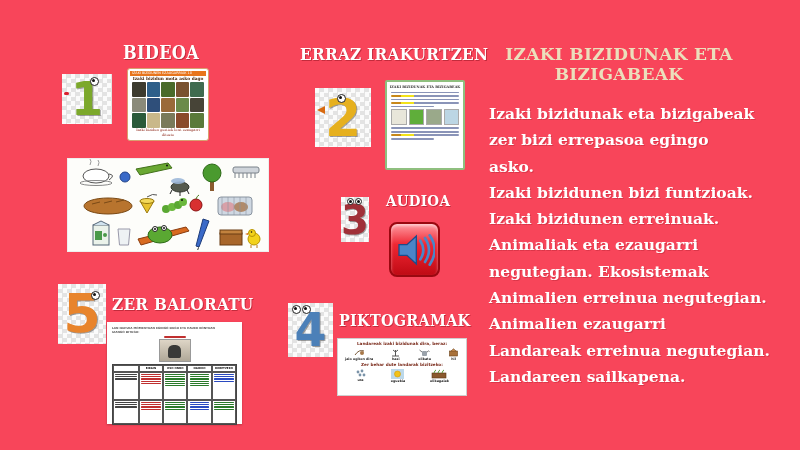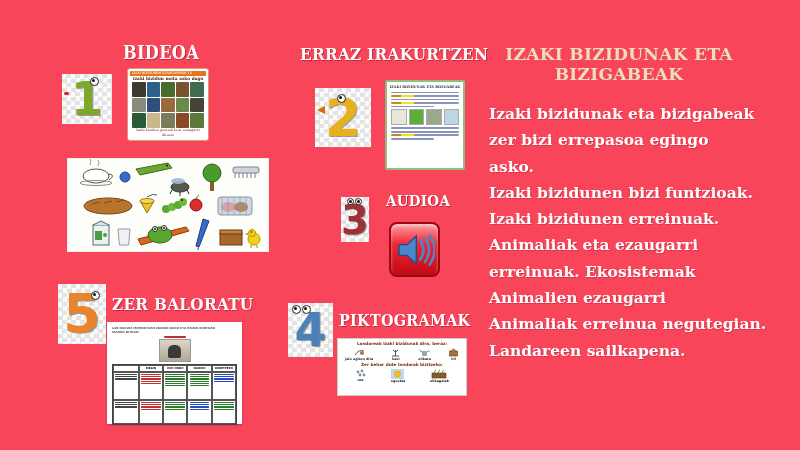--- a/index.html
+++ b/index.html
@@ -94,23 +94,24 @@
     <div>BIZIGABEAK</div>
   </div>
 
   <div class="overview">
     <div>Izaki bizidunak eta bizigabeak</div>
     <div>zer bizi errepasoa egingo</div>
     <div>asko.</div>
     <div>Izaki bizidunen bizi funtzioak.</div>
     <div>Izaki bizidunen erreinuak.</div>
     <div>Animaliak eta ezaugarri</div>
-    <div>erreinuak. Ekosistemak</div>
+    <div>negutegian. Ekosistemak</div>
+    <div>Animalien erreinua negutegian.</div>
     <div>Animalien ezaugarri</div>
-    <div>Animaliak erreinua negutegian.</div>
+    <div>Landareak erreinua negutegian.</div>
     <div>Landareen sailkapena.</div>
   </div>
 
   <div class="sec-title" style="left:123px;top:42px;font-size:18px;">BIDEOA</div>
 
   <div class="badge" style="left:62px;top:74px;width:50px;height:50px;">
     <span class="numeral" style="font-size: 46px; color: rgb(124, 168, 43);">1</span>
     <span class="eye" style="left:28px;top:3px;"></span>
     <span class="tongue" style="left:2px;top:18px;"></span>
   </div>

